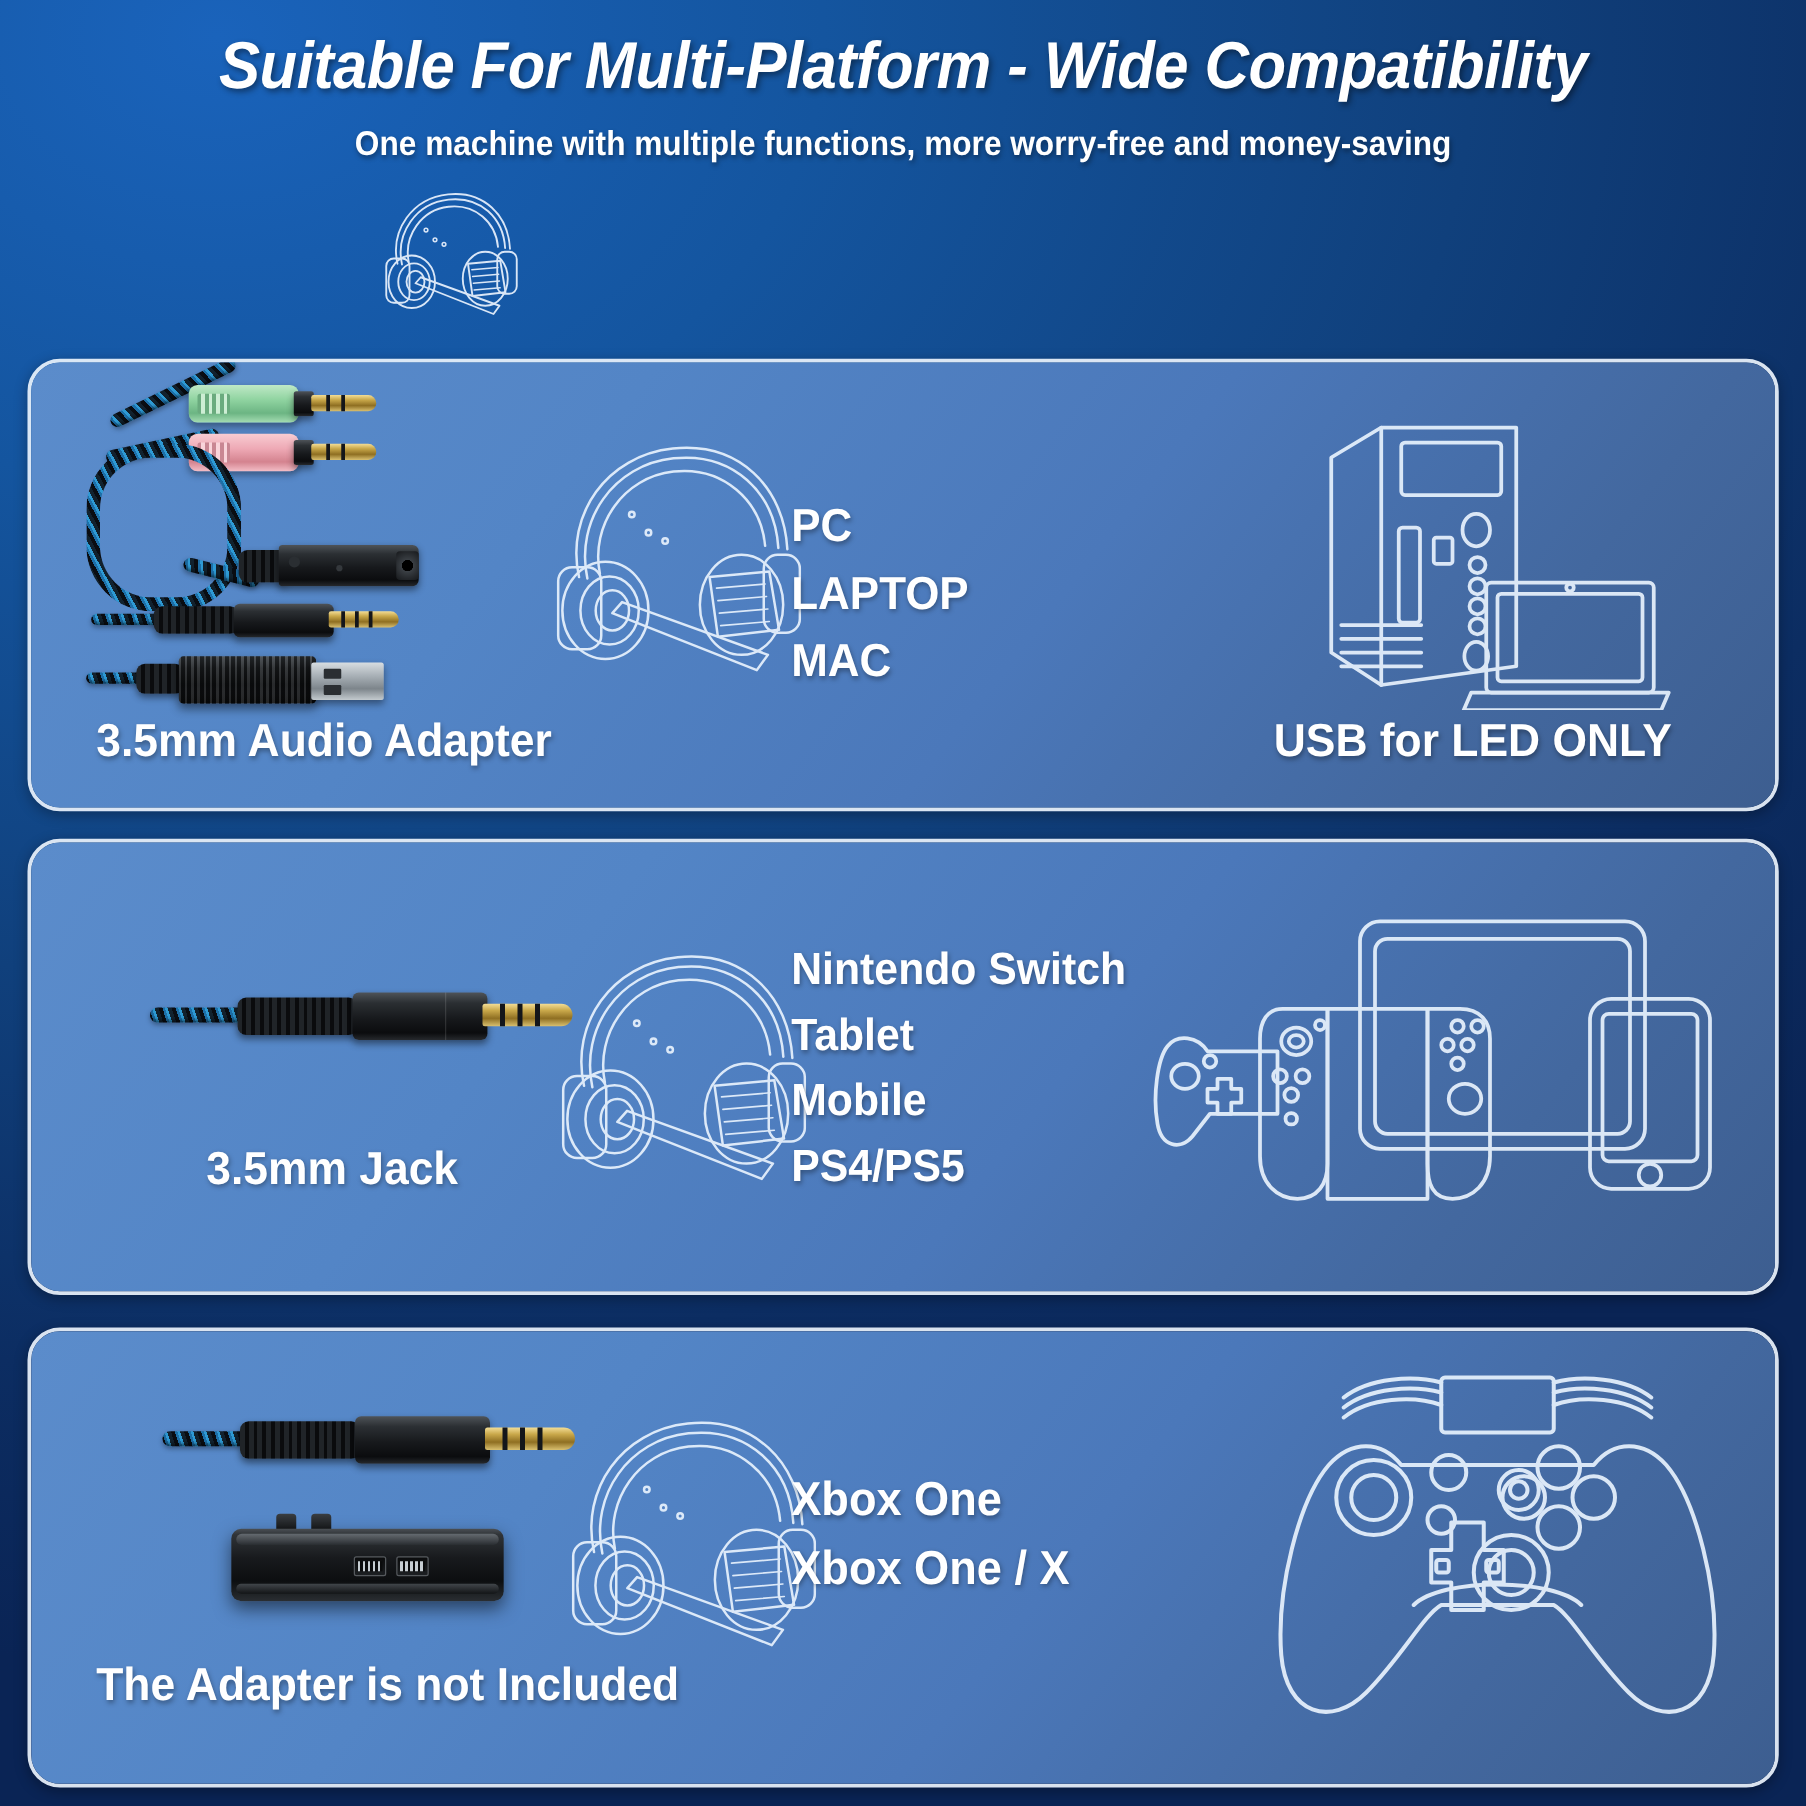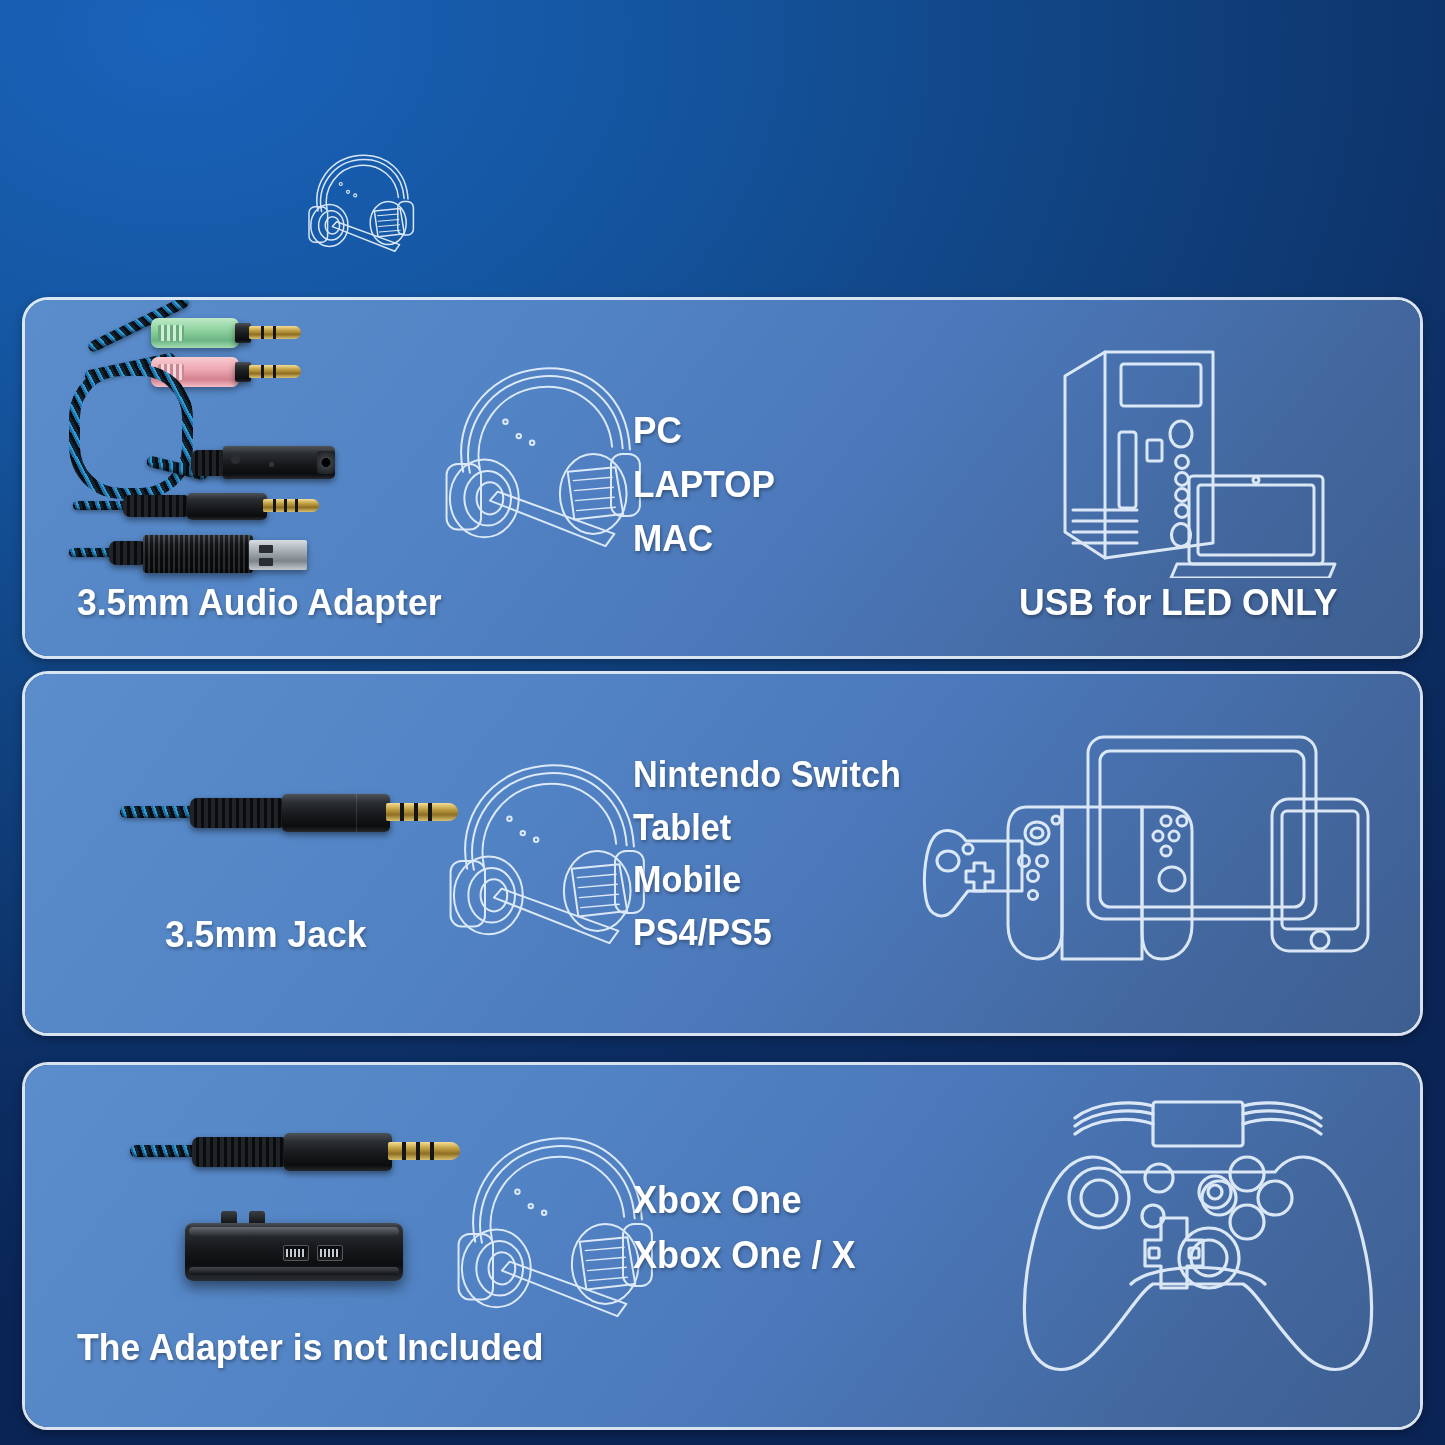--- a/index.html
+++ b/index.html
@@ -66,21 +66,21 @@
     border: 3px solid rgba(235,243,252,0.92);
     border-radius: 26px;
     box-shadow: 0 3px 10px rgba(0,0,0,0.30);
     overflow: hidden;
   }
   .panel-inner {
     position: absolute;
     inset: 0;
     background: linear-gradient(128deg, #5b8ccb 0%, #5385c6 30%, #4b78ba 58%, #43689f 82%, #3d5e90 100%);
   }
-  .panel-1 { top: 297px;  height: 362px; }
+  .panel-1 { top: 287px;  height: 362px; }
   .panel-2 { top: 671px;  height: 365px; }
   .panel-3 { top: 1062px; height: 368px; }
 
   .panel-content {
     position: absolute;
     inset: 0;
   }
 
   
   .abs { position: absolute; }
@@ -188,20 +188,24 @@
   .knob {
     background: linear-gradient(180deg, #3a3e42, #121416);
     border-radius: 3px 3px 1px 1px;
   }
 </style>
 </head>
 <body>
 
 <div class="page">
 
+  <div class="header">
+    <h1 class="title">Suitable For Multi-Platform - Wide Compatibility</h1>
+    <p class="subtitle">One machine with multiple functions, more worry-free and money-saving</p>
+  </div>
 
   <div class="device-strip">
     <svg width="1445" height="130" viewBox="0 0 1445 130" fill="none" stroke="#e4eefb" stroke-width="1.6" stroke-linejoin="round" stroke-linecap="round">
 
       <g opacity="0.95" transform="translate(306,8) scale(0.30)">
         <path d="M40 210 C20 120 80 35 175 25 C270 15 335 80 340 170" stroke-width="5"></path>
         <path d="M52 212 C34 128 90 48 176 39 C262 30 322 88 327 168" stroke-width="5"></path>
         <path d="M70 205 C56 135 104 66 176 58 C248 50 302 100 308 165" stroke-width="5"></path>
         <rect x="10" y="196" width="62" height="118" rx="20" stroke-width="5"></rect>
         <ellipse cx="78" cy="258" rx="62" ry="70" stroke-width="5"></ellipse>

